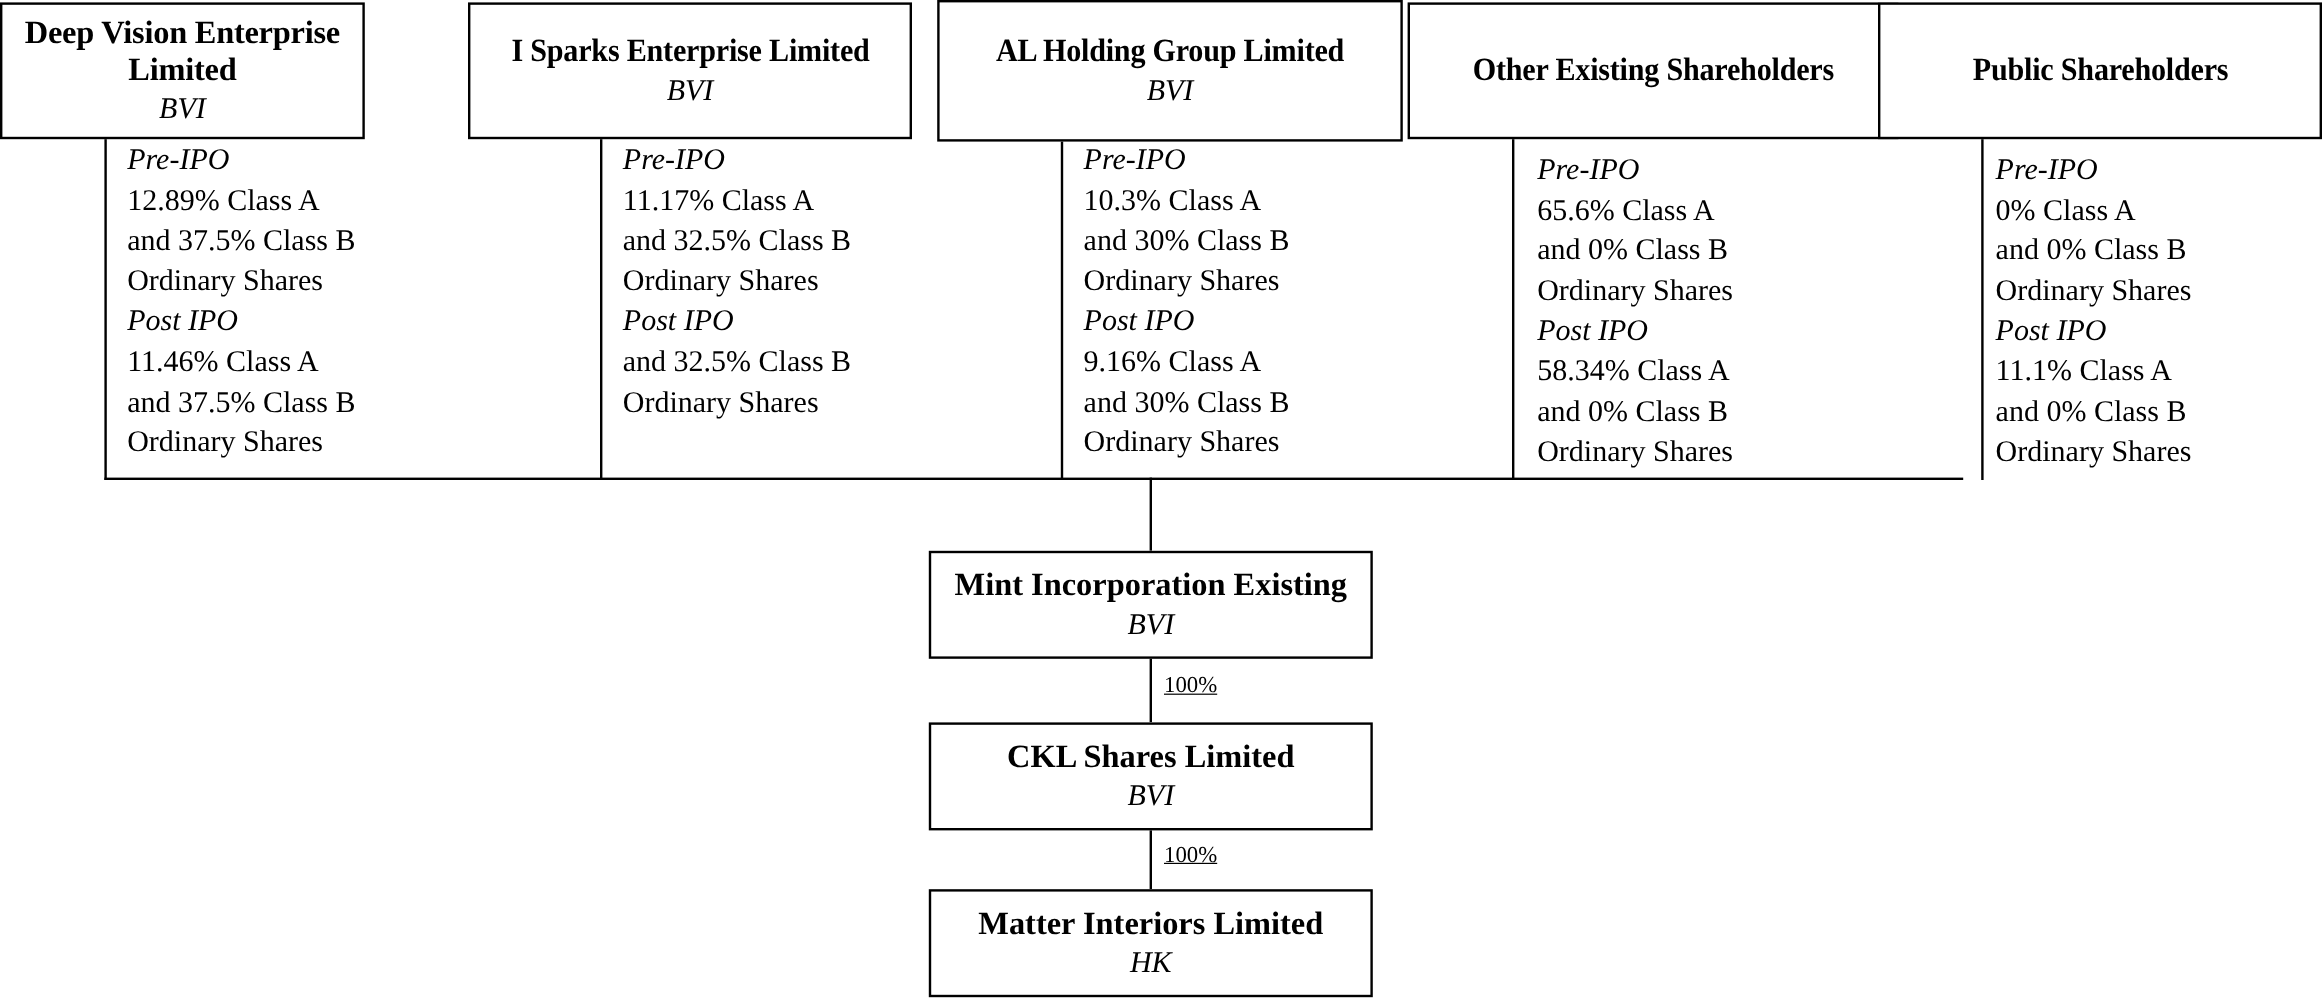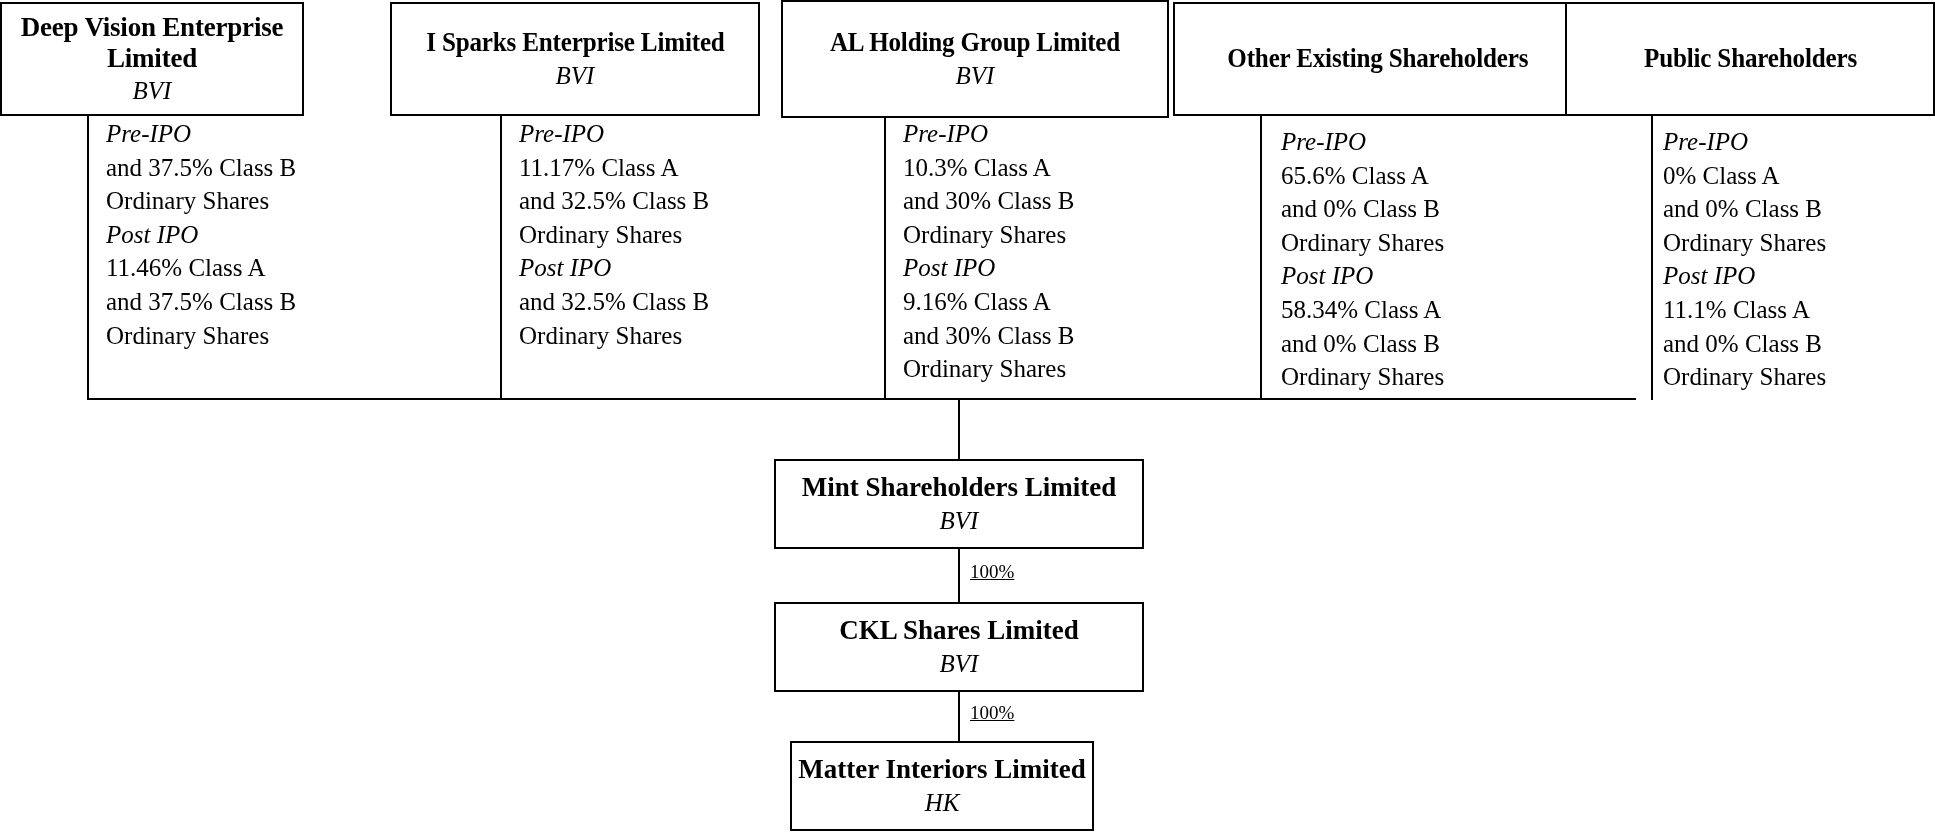--- a/index.html
+++ b/index.html
@@ -137,20 +137,21 @@
   </div>
 
   <div class="vline" style="left:87px; top:116px; height:284px;"></div>
   <div class="vline" style="left:500px; top:116px; height:284px;"></div>
   <div class="vline" style="left:884px; top:118px; height:282px;"></div>
   <div class="vline" style="left:1260px; top:116px; height:284px;"></div>
   <div class="vline" style="left:1651px; top:116px; height:284px;"></div>
 
   <div class="share-col" style="left:106px; top:117px; width:300px;">
     <div class="ipo-label">Pre-IPO</div>
+    <div class="ipo-val">12.89% Class A</div>
     <div class="ipo-val">and 37.5% Class B</div>
     <div class="ipo-val">Ordinary Shares</div>
     <div class="ipo-label">Post IPO</div>
     <div class="ipo-val">11.46% Class A</div>
     <div class="ipo-val">and 37.5% Class B</div>
     <div class="ipo-val">Ordinary Shares</div>
   </div>
 
   <div class="share-col" style="left:519px; top:117px; width:300px;">
     <div class="ipo-label">Pre-IPO</div>
@@ -193,33 +194,33 @@
     <div class="ipo-val">11.1% Class A</div>
     <div class="ipo-val">and 0% Class B</div>
     <div class="ipo-val">Ordinary Shares</div>
   </div>
 
   <div class="hline" style="left:87px; top:398px; width:1549px;"></div>
 
   <div class="vline" style="left:958px; top:398px; height:61px;"></div>
 
   <div class="chain-box" style="left:774px; top:459px; width:370px; height:90px;">
-    <div class="chain-title">Mint Shareholders Limited</div>
+    <div class="chain-title">Mint Incorporation Existing</div>
     <div class="chain-sub">BVI</div>
   </div>
 
   <div class="vline" style="left:958px; top:549px; height:53px;"></div>
   <div class="edge-label" style="left:970px; top:562px;">100%</div>
 
   <div class="chain-box" style="left:774px; top:602px; width:370px; height:90px;">
     <div class="chain-title">CKL Shares Limited</div>
     <div class="chain-sub">BVI</div>
   </div>
 
   <div class="vline" style="left:958px; top:692px; height:49px;"></div>
   <div class="edge-label" style="left:970px; top:703px;">100%</div>
 
-  <div class="chain-box" style="left:774px; top:741px; width:304px; height:90px;margin-left:16px;">
+  <div class="chain-box" style="left:774px; top:741px; width:370px; height:90px;">
     <div class="chain-title">Matter Interiors Limited</div>
     <div class="chain-sub">HK</div>
   </div>
 
 </div>
 
 </body></html>

